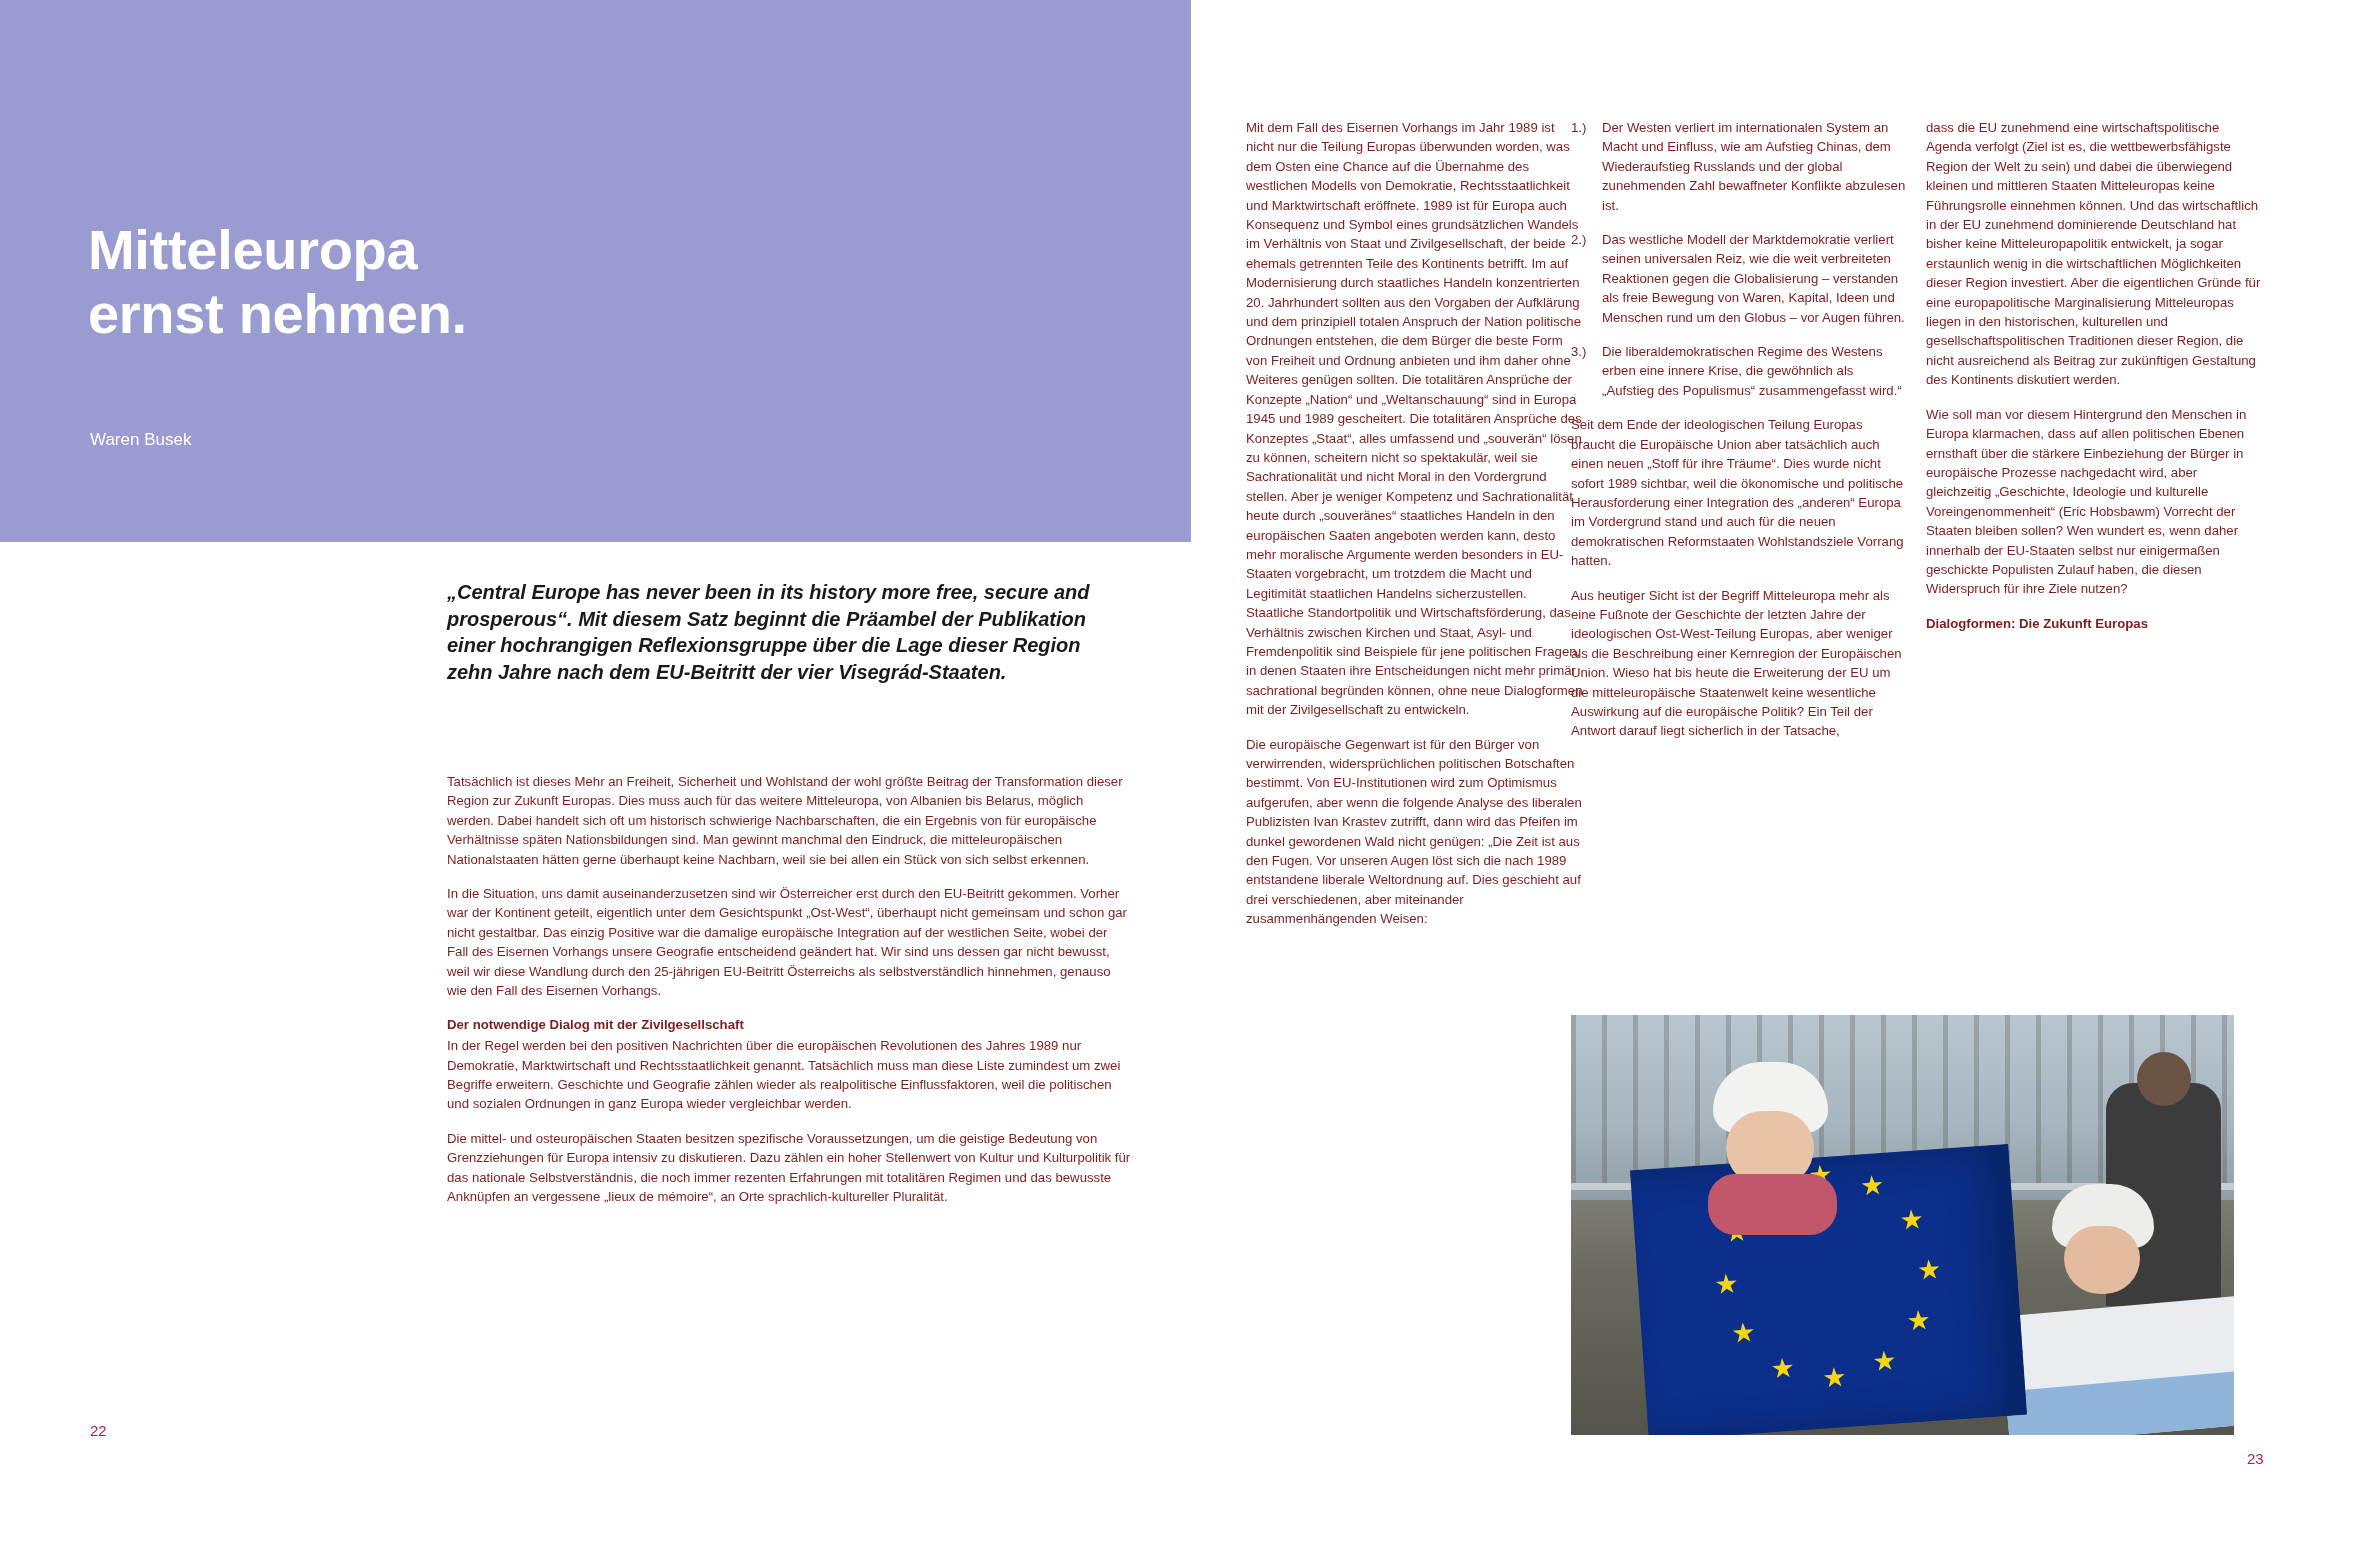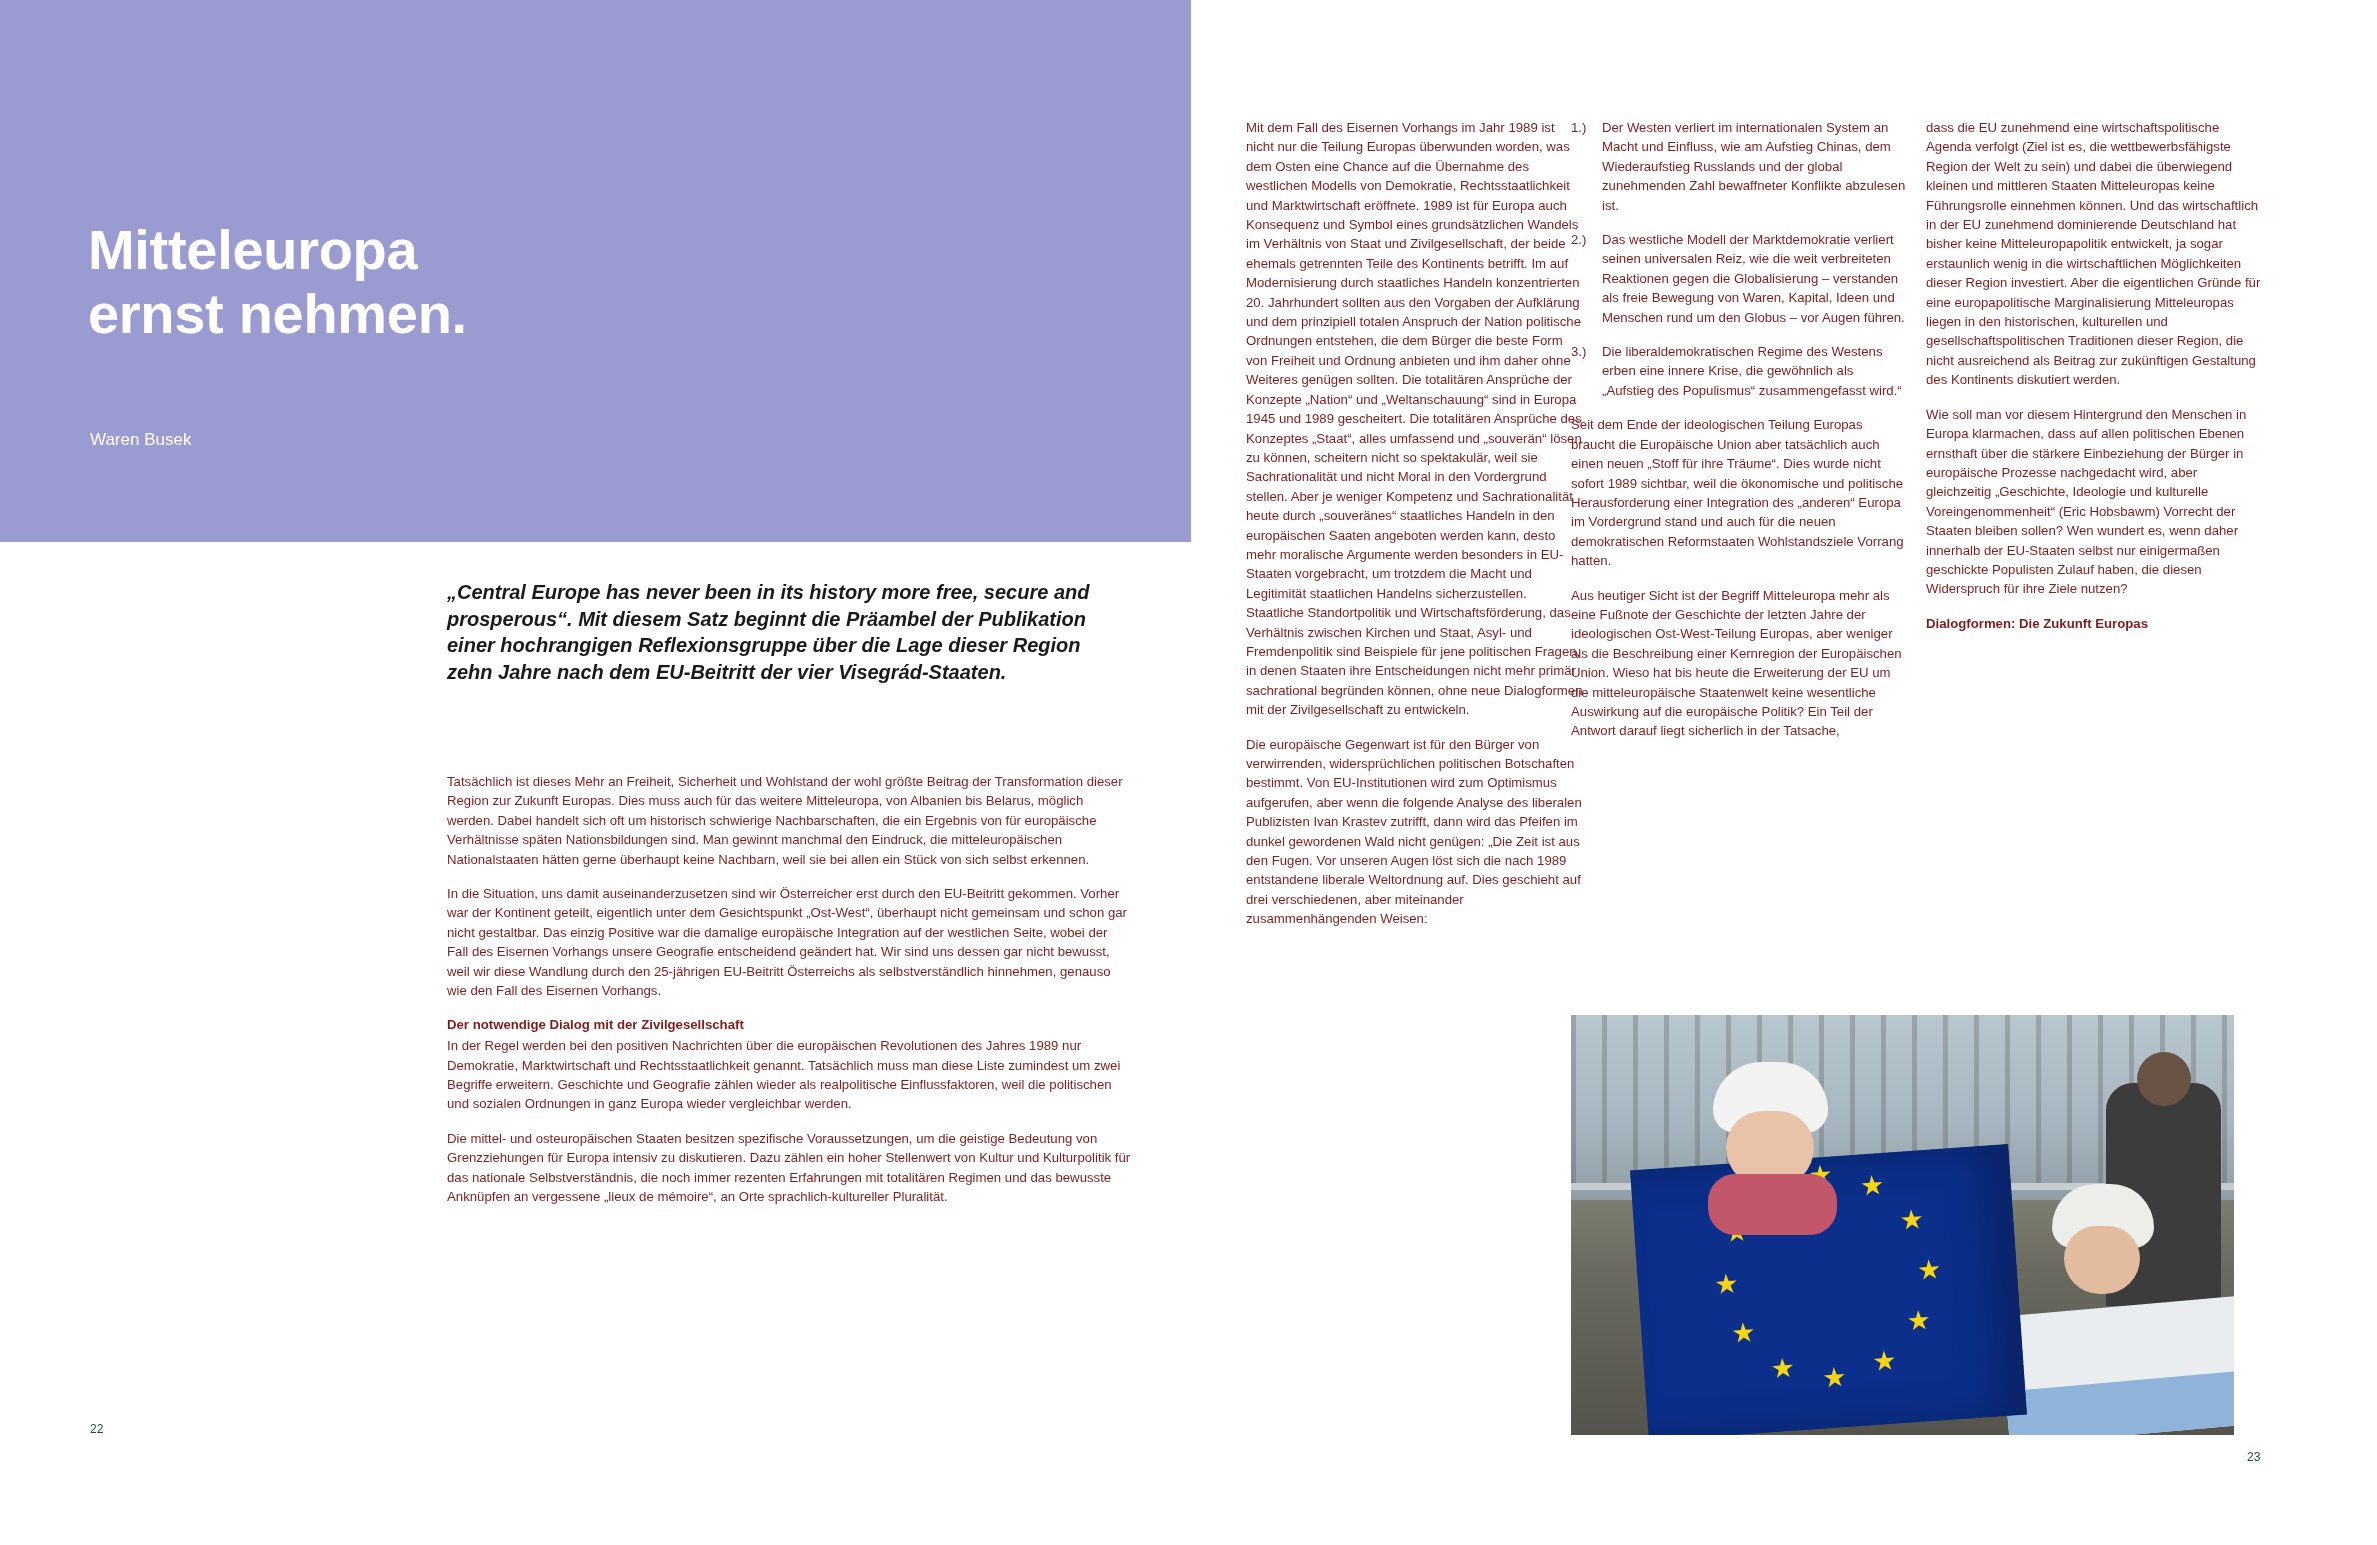--- a/index.html
+++ b/index.html
@@ -244,22 +244,22 @@
   }
   .photo .white-flag .stripe {
     position: absolute;
     left: 0; top: 58%; right: 0; bottom: 0;
     background: #8fb3d9;
   }
 
   
   .pagenum {
     position: absolute;
-    font-size: 12px;
-    color: #14532d;
+    font-size: 15px;
+    color: #be185d;
   }
   .pagenum.left { left: 90px; top: 1422px; }
   .pagenum.right { left: 2247px; top: 1422px; margin-top: 28px; }
 </style>
 </head>
 <body>
 
 <div class="spread">
 
   <div class="title-block">

